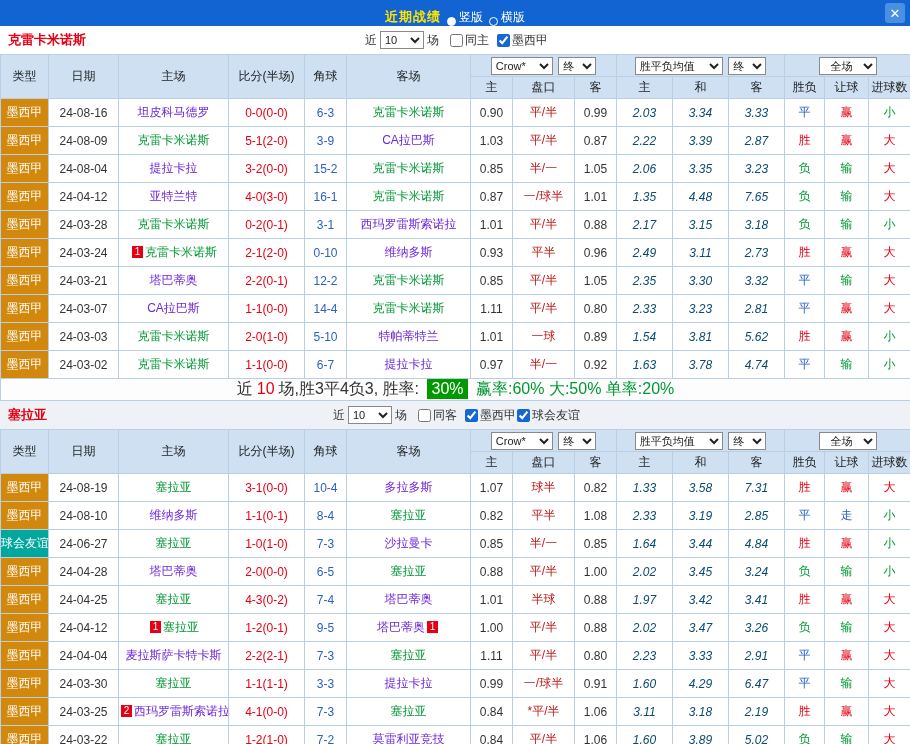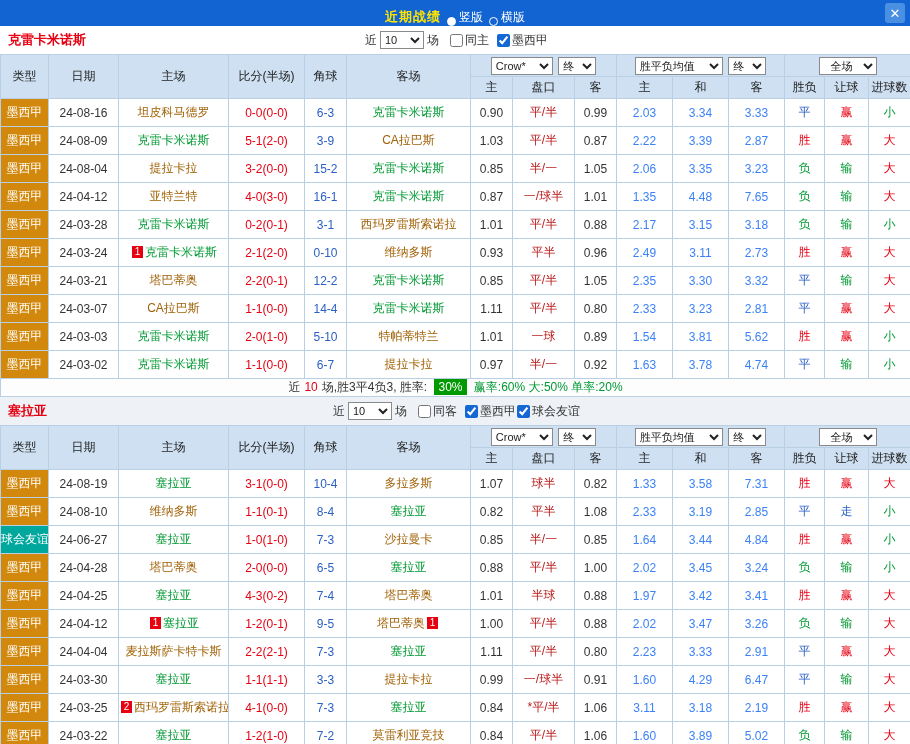--- a/index.html
+++ b/index.html
@@ -40,31 +40,31 @@
   table { width:910px; border-collapse:collapse; table-layout:fixed; }
   th,td { border:1px solid #b9cfe4; text-align:center; overflow:hidden; white-space:nowrap; }
   thead th { background:#cee0f2; height:22px; font-weight:normal; font-size:12px; color:#222; padding:1px; }
   tbody td { height:28px; font-size:12px; background:#fff; }
   td.lg { color:#fff; }
   td[data-lg="mx"] { background:#d2880c; }
   td[data-lg="fr"] { background:#00a79d; }
   td.score { color:#e60012; }
   td.corner { color:#2a5fc4; }
   td.pan { color:#b91c1c; }
-  td.avg { color:#3b82f6; }
+  td.avg { color:#0c4a6e;font-style:italic; }
   td.team { cursor:pointer; }
   [data-c="r"] { color:#e60012; }
   [data-c="g"] { color:#009933; }
   [data-c="b"] { color:#2a5fc4; }
-  [data-c="k"] { color:#a16207; }
+  [data-c="k"] { color:#6d28d9; }
   .badge { display:inline-block; background:#e60012; color:#fff; font-size:10px;
     line-height:12px; min-width:11px; padding:0 1px; margin:0 2px; vertical-align:1px; }
   .badge:empty { display:none; }
 
-  tfoot td.summary { height:16px; background:#fdfdfd; font-size:12px; }
+  tfoot td.summary { height:16px; background:#fdfdfd; font-size:16px; }
   tfoot td.summary span { margin:0 2px; }
   .red { color:#e60012; }
   .green { color:#009933; }
   .rate-box { background:#009900; color:#fff; padding:1px 4px; display:inline-block; }
 </style>
 </head>
 <body>
 
 <div class="titlebar">
   <span class="title">近期战绩</span>

